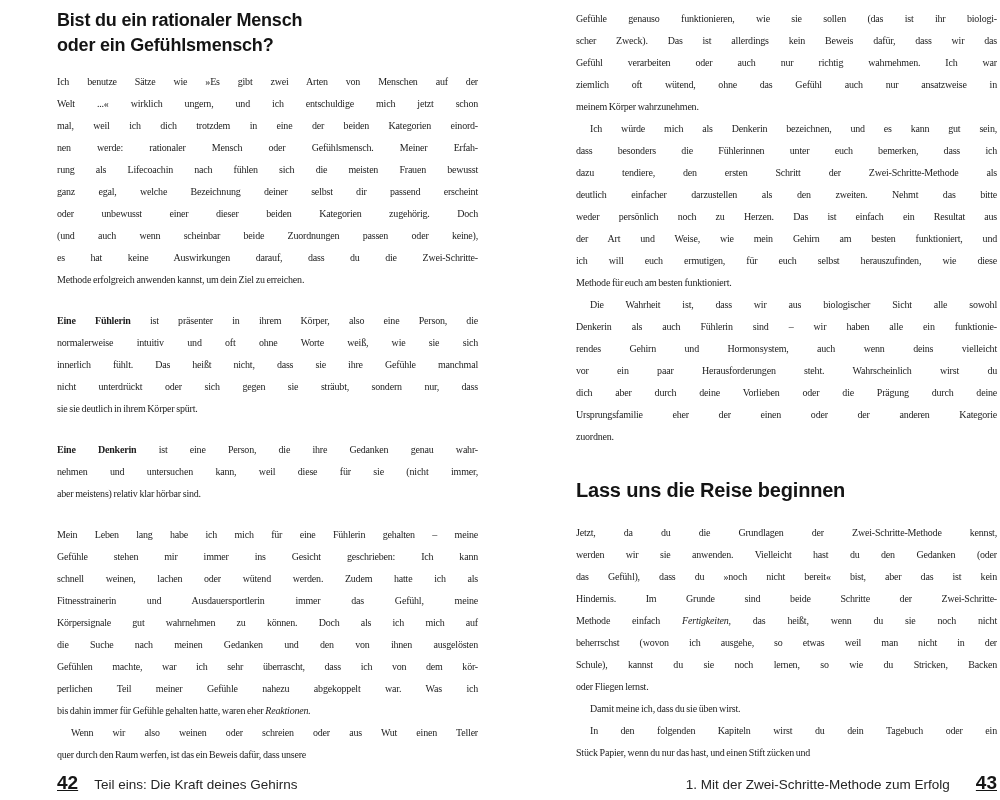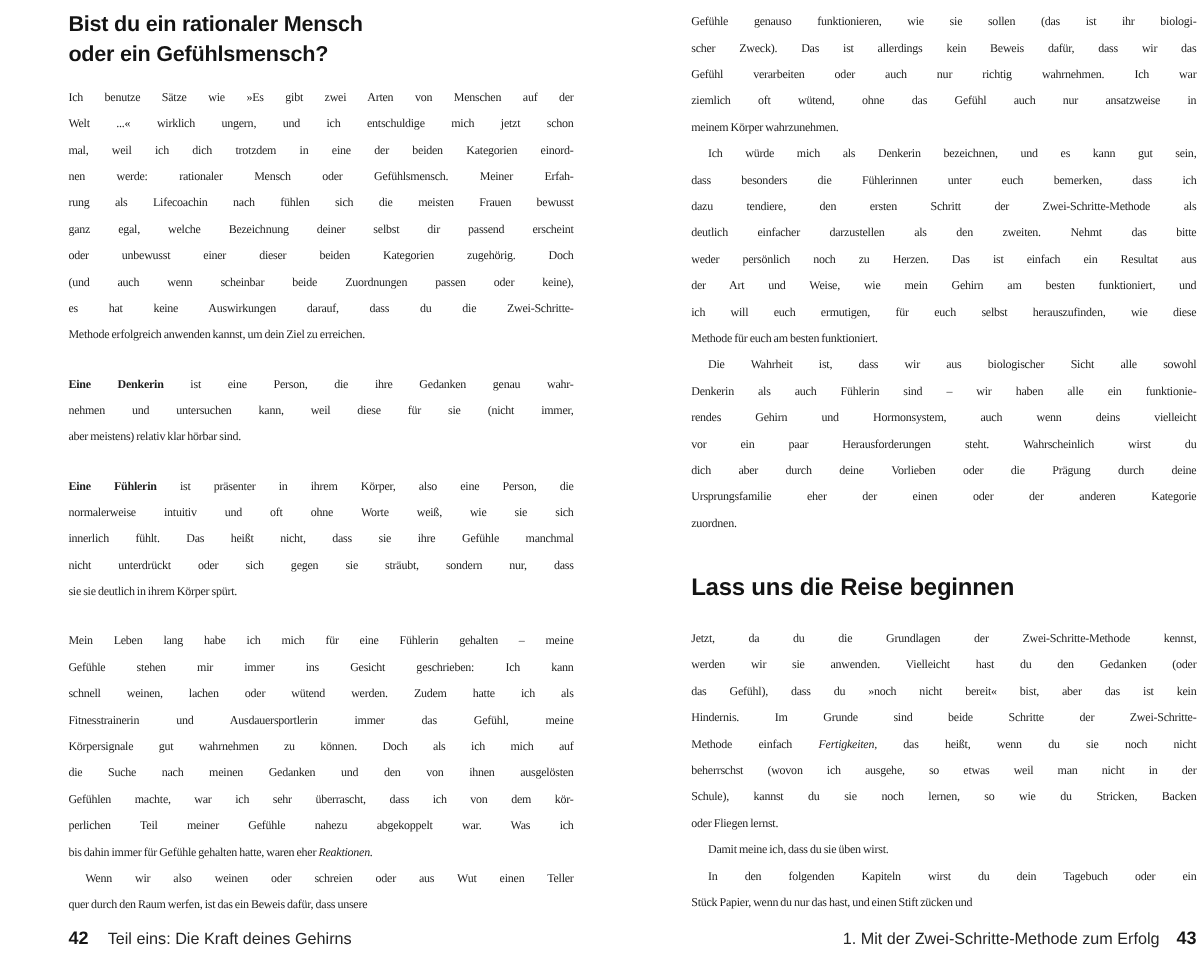--- a/index.html
+++ b/index.html
@@ -57,24 +57,24 @@
     position: absolute;
     top: 766px;
     left: 0;
     width: 100%;
     font-family: "Liberation Sans", sans-serif;
     font-size: 13.5px;
     line-height: 18px;
     color: #262626;
     white-space: nowrap;
   }
-  .pagenum { font-weight: bold; font-size: 15px; color: #161616; }
+  .pagenum { font-weight: bold; font-size: 19px; color: #161616; text-decoration: underline; }
   .footer-left  .running { margin-left: 16px; }
   .footer-right { text-align: right; }
-  .footer-right .pagenum { margin-left: 14px; }
+  .footer-right .pagenum { margin-left: 26px; }
 </style>
 </head>
 <body>
 
 <div class="spread">
 
   <section class="page" id="left-page">
     <div class="body">
         <div class="heading">
           <div>Bist du ein rationaler Mensch</div>
@@ -86,30 +86,30 @@
           <div class="line">mal, weil ich dich trotzdem in eine der beiden Kategorien einord-</div>
           <div class="line">nen werde: rationaler Mensch oder Gefühlsmensch. Meiner Erfah-</div>
           <div class="line">rung als Lifecoachin nach fühlen sich die meisten Frauen bewusst</div>
           <div class="line">ganz egal, welche Bezeichnung deiner selbst dir passend erscheint</div>
           <div class="line">oder unbewusst einer dieser beiden Kategorien zugehörig. Doch</div>
           <div class="line">(und auch wenn scheinbar beide Zuordnungen passen oder keine),</div>
           <div class="line">es hat keine Auswirkungen darauf, dass du die Zwei-Schritte-</div>
           <div class="line last">Methode erfolgreich anwenden kannst, um dein Ziel zu erreichen.</div>
         </div>
         <div class="para gap">
-          <div class="line"><span class="bold">Eine Denkerin</span> ist eine Person, die ihre Gedanken genau wahr-</div>
-          <div class="line">nehmen und untersuchen kann, weil diese für sie (nicht immer,</div>
-          <div class="line last">aber meistens) relativ klar hörbar sind.</div>
-        </div>
-        <div class="para gap">
           <div class="line"><span class="bold">Eine Fühlerin</span> ist präsenter in ihrem Körper, also eine Person, die</div>
           <div class="line">normalerweise intuitiv und oft ohne Worte weiß, wie sie sich</div>
           <div class="line">innerlich fühlt. Das heißt nicht, dass sie ihre Gefühle manchmal</div>
           <div class="line">nicht unterdrückt oder sich gegen sie sträubt, sondern nur, dass</div>
           <div class="line last">sie sie deutlich in ihrem Körper spürt.</div>
+        </div>
+        <div class="para gap">
+          <div class="line"><span class="bold">Eine Denkerin</span> ist eine Person, die ihre Gedanken genau wahr-</div>
+          <div class="line">nehmen und untersuchen kann, weil diese für sie (nicht immer,</div>
+          <div class="line last">aber meistens) relativ klar hörbar sind.</div>
         </div>
         <div class="para gap">
           <div class="line">Mein Leben lang habe ich mich für eine Fühlerin gehalten – meine</div>
           <div class="line">Gefühle stehen mir immer ins Gesicht geschrieben: Ich kann</div>
           <div class="line">schnell weinen, lachen oder wütend werden. Zudem hatte ich als</div>
           <div class="line">Fitnesstrainerin und Ausdauersportlerin immer das Gefühl, meine</div>
           <div class="line">Körpersignale gut wahrnehmen zu können. Doch als ich mich auf</div>
           <div class="line">die Suche nach meinen Gedanken und den von ihnen ausgelösten</div>
           <div class="line">Gefühlen machte, war ich sehr überrascht, dass ich von dem kör-</div>
           <div class="line">perlichen Teil meiner Gefühle nahezu abgekoppelt war. Was ich</div>

